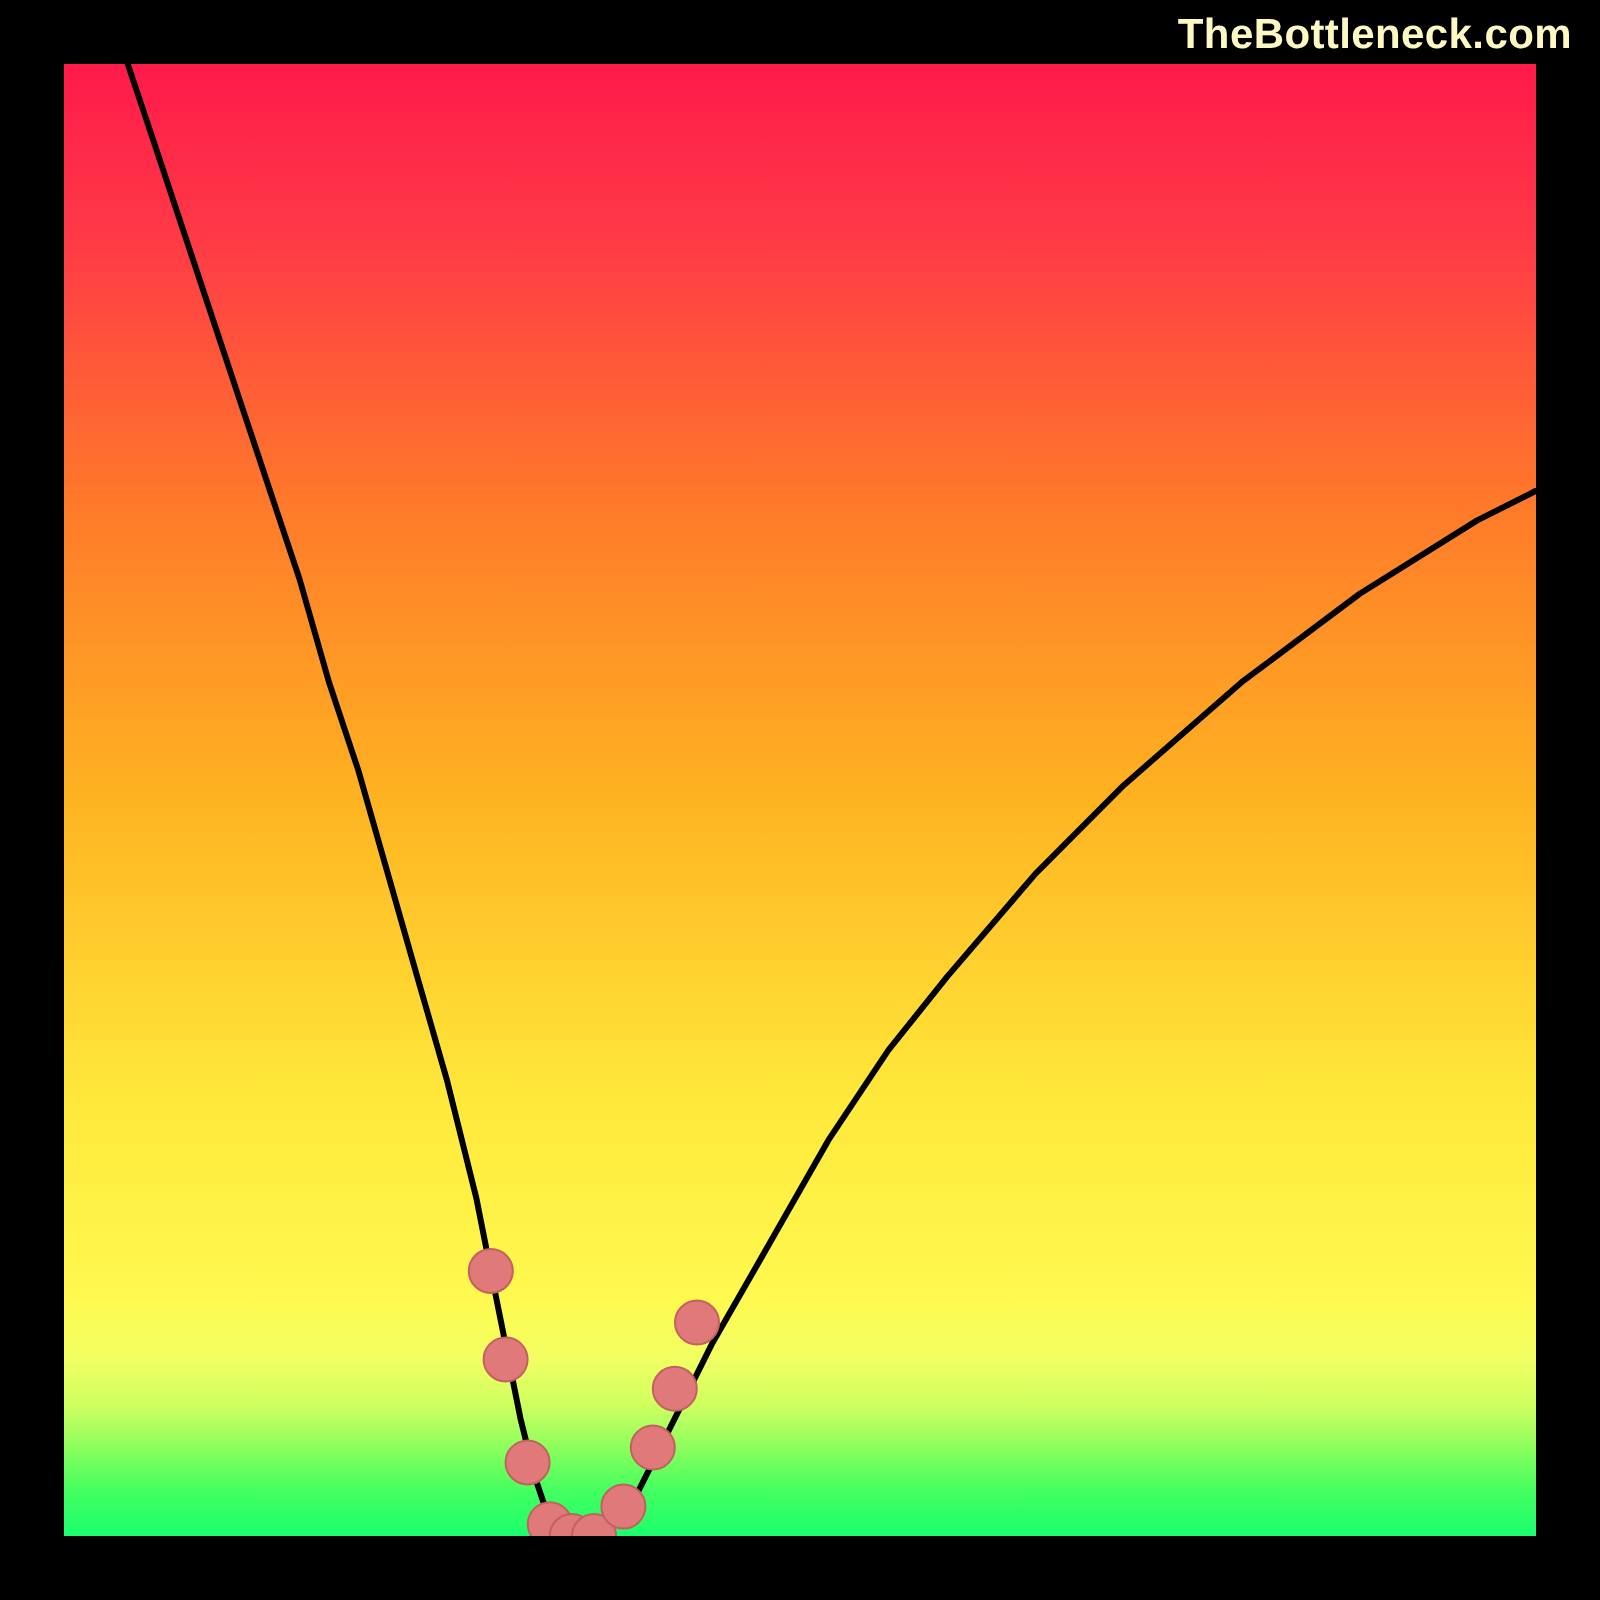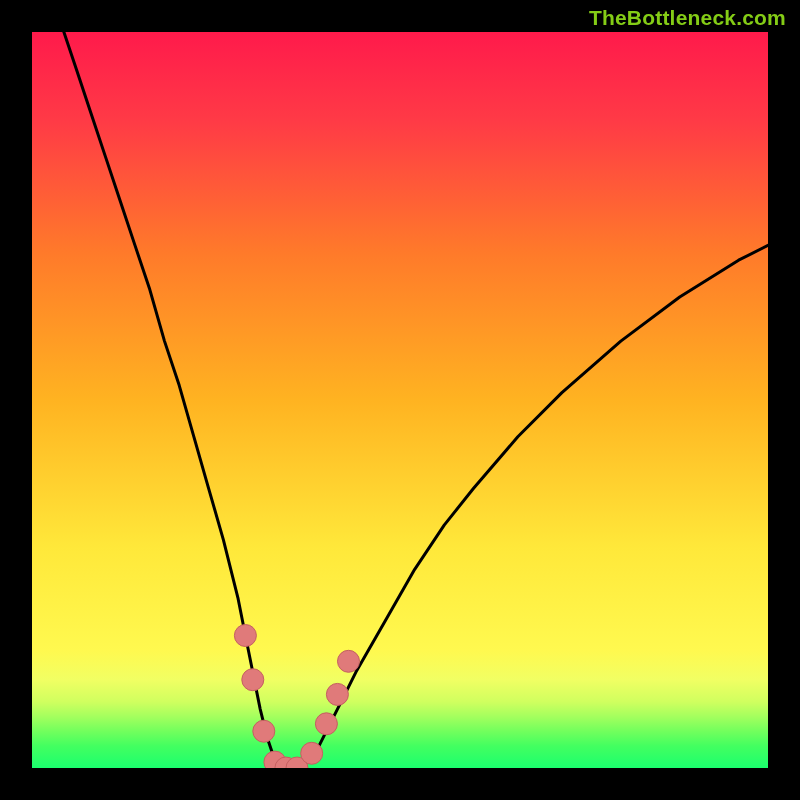--- a/index.html
+++ b/index.html
@@ -27,21 +27,21 @@
   }
   .plot svg {
     display: block;
     width: 736px;
     height: 736px;
   }
   .watermark {
     position: absolute;
     top: 6px;
     right: 14px;
-    color: #84cc16;
+    color: #fef9c3;
     font-size: 21px;
     font-weight: 600;
     letter-spacing: 0.2px;
     user-select: none;
   }
 </style>
 </head>
 <body>
 
 <div class="frame">

